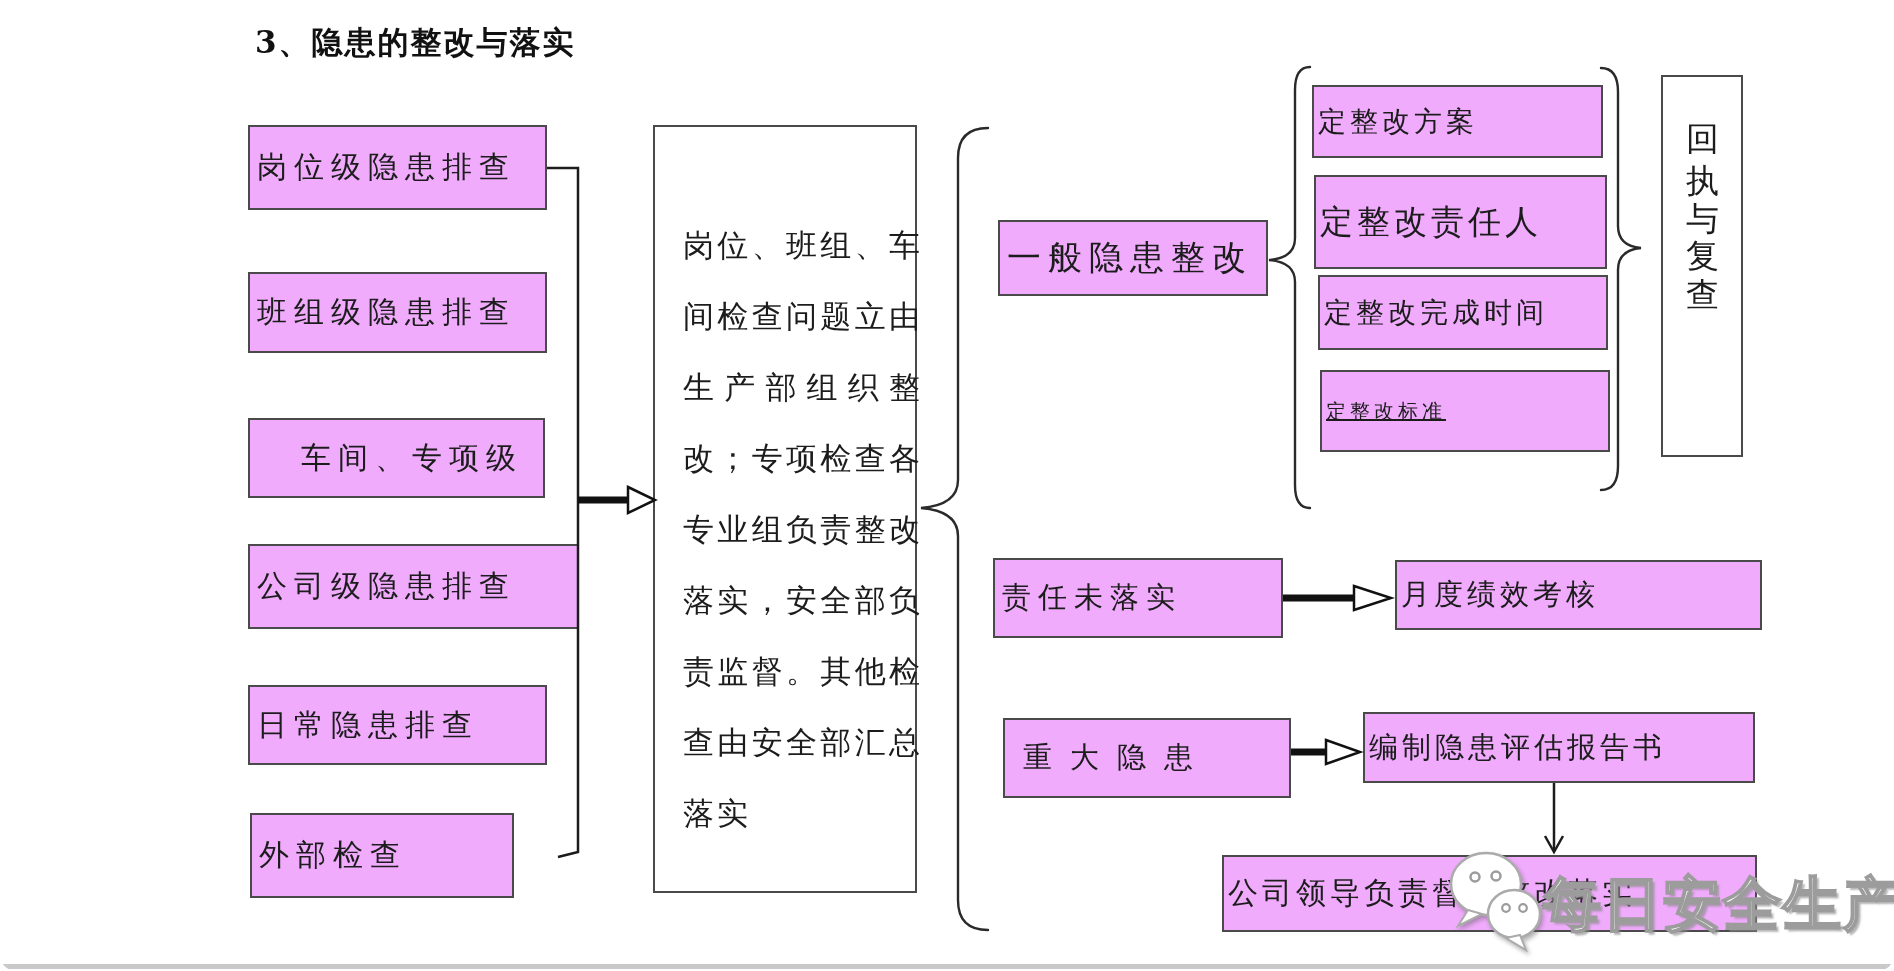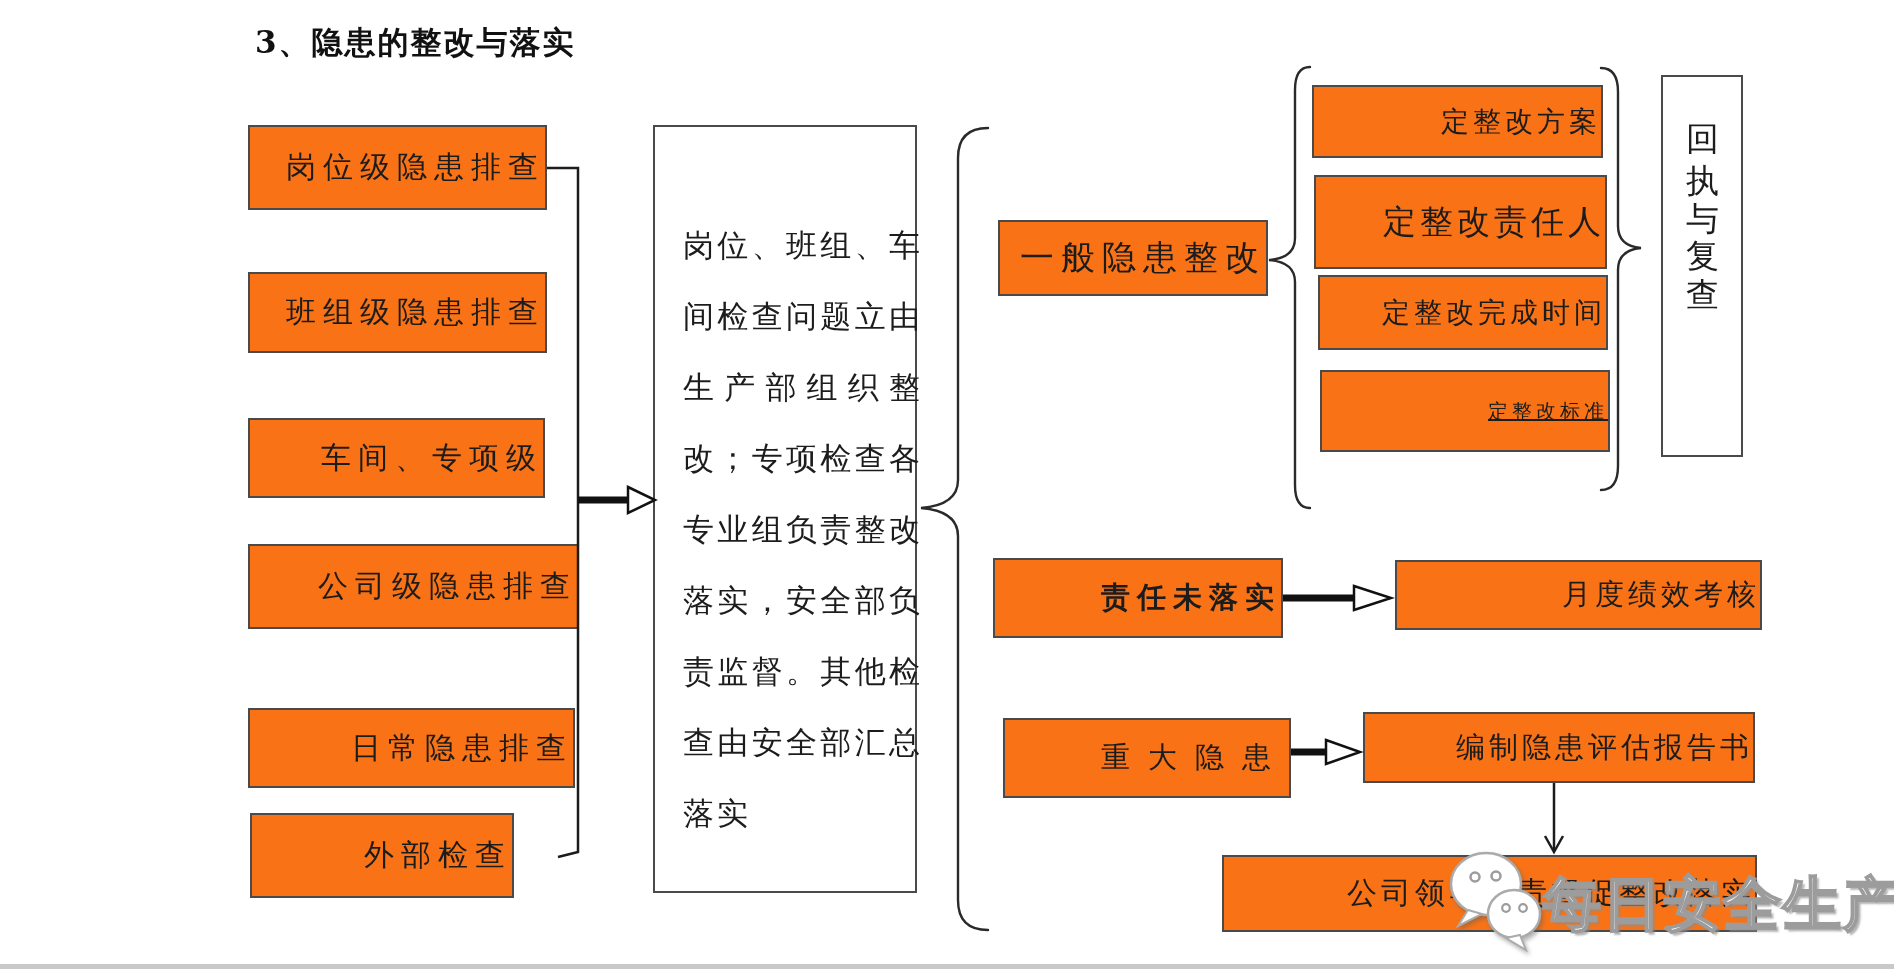--- a/index.html
+++ b/index.html
@@ -1,26 +1,26 @@
 <!DOCTYPE html>
 <html><head>
 <meta charset="utf-8">
 <style>
   html,body{margin:0;padding:0;background:#ffffff;}
   #canvas{
     position:relative;width:1894px;height:971px;background:#ffffff;overflow:hidden;
-    font-family:"DejaVu Serif", serif;color:#1c1c1c;
+    font-family:"DejaVu Serif", serif;color:#1c1c1c;border-radius:16px;
   }
   .title{
     position:absolute;left:255px;top:22px;font-size:31px;font-weight:bold;
     letter-spacing:2px;color:#111;
   }
   .fbox{
-    position:absolute;background:#f97316;border:2px solid #4a4a4a;
-    display:flex;align-items:center;justify-content:flex-end;
+    position:absolute;background:#f0abfc;border:2px solid #4a4a4a;
+    display:flex;align-items:center;justify-content:flex-start;
     font-size:30px;color:#1c1c1c;box-sizing:border-box;text-align:center;
   }
   .fbox .lbl{letter-spacing:7px;text-indent:7px;}
   .fbox .lbl.tight{letter-spacing:4px;text-indent:4px;}
   .fbox .lbl.wide{letter-spacing:18px;text-indent:18px;}
   .centerbox{
     position:absolute;left:653px;top:125px;width:264px;height:768px;
     background:#fff;border:2px solid #4a4a4a;box-sizing:border-box;padding-left:16px;
   }
   .centerbox .ptext{
@@ -66,21 +66,21 @@
   </div>
   <div class="fbox" style="left:248px;top:272px;width:299px;height:81px;">
     <span class="lbl">班组级隐患排查</span>
   </div>
   <div class="fbox" style="left:248px;top:418px;width:297px;height:80px;padding-left:44px;">
     <span class="lbl">车间、专项级</span>
   </div>
   <div class="fbox" style="left:248px;top:544px;width:331px;height:85px;">
     <span class="lbl">公司级隐患排查</span>
   </div>
-  <div class="fbox" style="left:248px;top:708px;width:327px;height:80px;">
+  <div class="fbox" style="left:248px;top:685px;width:299px;height:80px;">
     <span class="lbl">日常隐患排查</span>
   </div>
   <div class="fbox" style="left:250px;top:813px;width:264px;height:85px;">
     <span class="lbl">外部检查</span>
   </div>
 
   <div class="centerbox">
     <div class="ptext">岗位、班组、车间检查问题立由生产部组织整改；专项检查各专业组负责整改落实，安全部负责监督。其他检查由安全部汇总落实</div>
   </div>
 
@@ -98,21 +98,21 @@
     <span class="lbl tight">定整改完成时间</span>
   </div>
   <div class="fbox" style="left:1320px;top:370px;width:290px;height:82px;font-size:20px;text-decoration:underline;">
     <span class="lbl tight">定整改标准</span>
   </div>
 
   <div class="vbox">
     <div class="vtext">回执与复查</div>
   </div>
 
-  <div class="fbox" style="left:993px;top:558px;width:290px;height:80px;font-size:29px;font-weight:bold;">
+  <div class="fbox" style="left:993px;top:558px;width:290px;height:80px;font-size:29px;">
     <span class="lbl">责任未落实</span>
   </div>
   <div class="fbox" style="left:1395px;top:560px;width:367px;height:70px;font-size:29px;">
     <span class="lbl tight">月度绩效考核</span>
   </div>
 
   <div class="fbox" style="left:1003px;top:718px;width:288px;height:80px;font-size:29px;">
     <span class="lbl wide">重大隐患</span>
   </div>
   <div class="fbox" style="left:1363px;top:712px;width:392px;height:71px;font-size:29px;">

